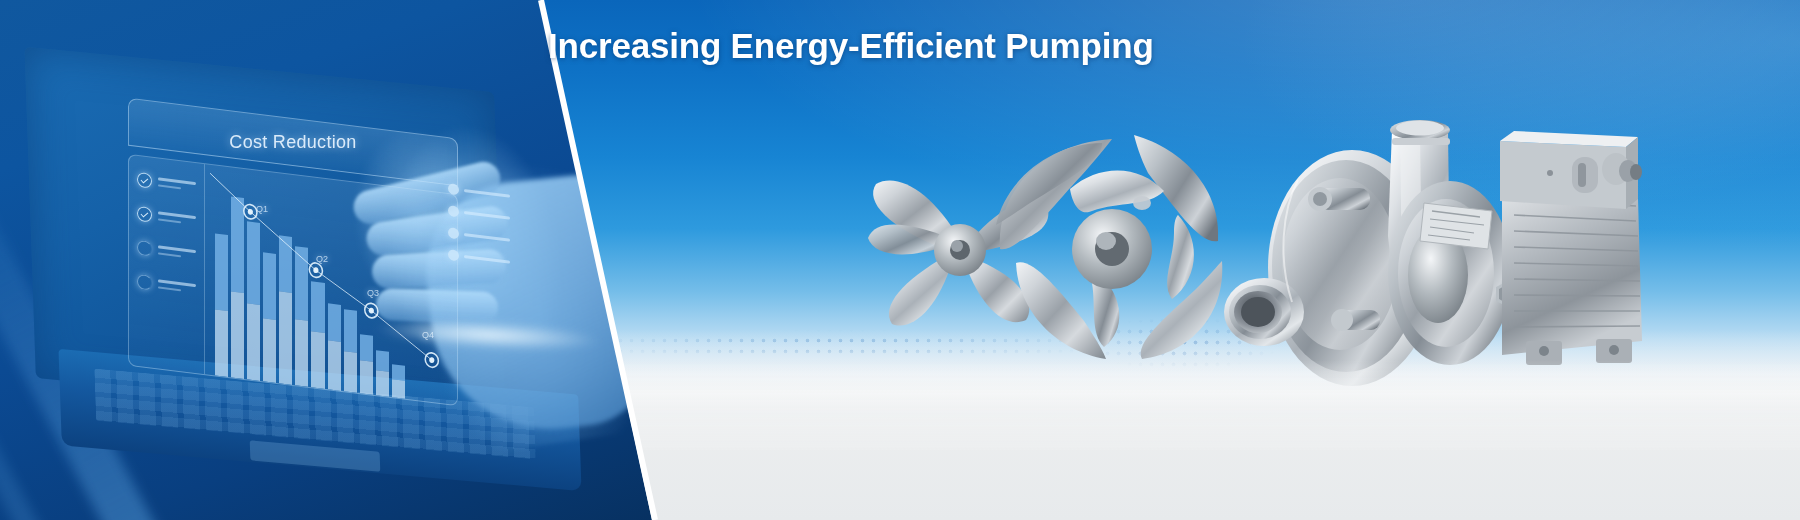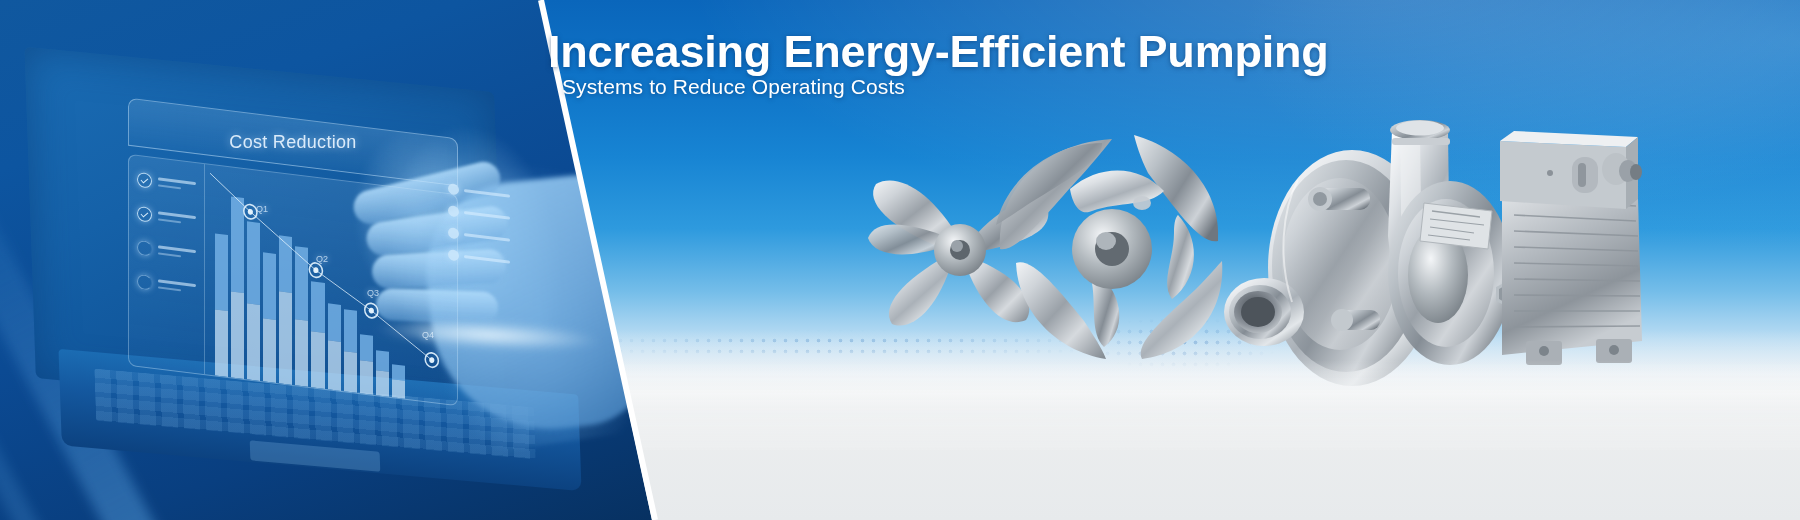--- a/index.html
+++ b/index.html
@@ -238,21 +238,21 @@
   
   .divider{
     position:absolute; left:0; top:0; width:720px; height:520px;
     pointer-events:none;
   }
 
   
   .headline{
     position:absolute; left:548px; top:26px;
     color:#ffffff;
-    font-size:45px; font-weight:bold;
+    font-size:35px; font-weight:bold;
     letter-spacing:-0.2px;
     text-shadow:0 1px 5px rgba(6,48,100,.55);
     white-space:nowrap;
   }
   .subhead{
     position:absolute; left:562px; top:75px;
     color:#ffffff;
     font-size:21px; font-weight:400;
     letter-spacing:.1px;
     text-shadow:0 1px 4px rgba(6,48,100,.5);
@@ -626,15 +626,14 @@
       <div class="holo-glow"></div>
     </div>
   </div>
 
   <svg class="divider" viewBox="0 0 720 520">
     <path d="M541,0 L655,520" stroke="#ffffff" stroke-width="6" fill="none"></path>
     <path d="M478,0 L596,520" stroke="#ffffff" stroke-width="0" fill="none"></path>
   </svg>
 
   <div class="headline">Increasing Energy-Efficient Pumping</div>
-  <div class="subhead">Systems to Reduce Operating Costs</div>
 
 </div>
 
 </body></html>

